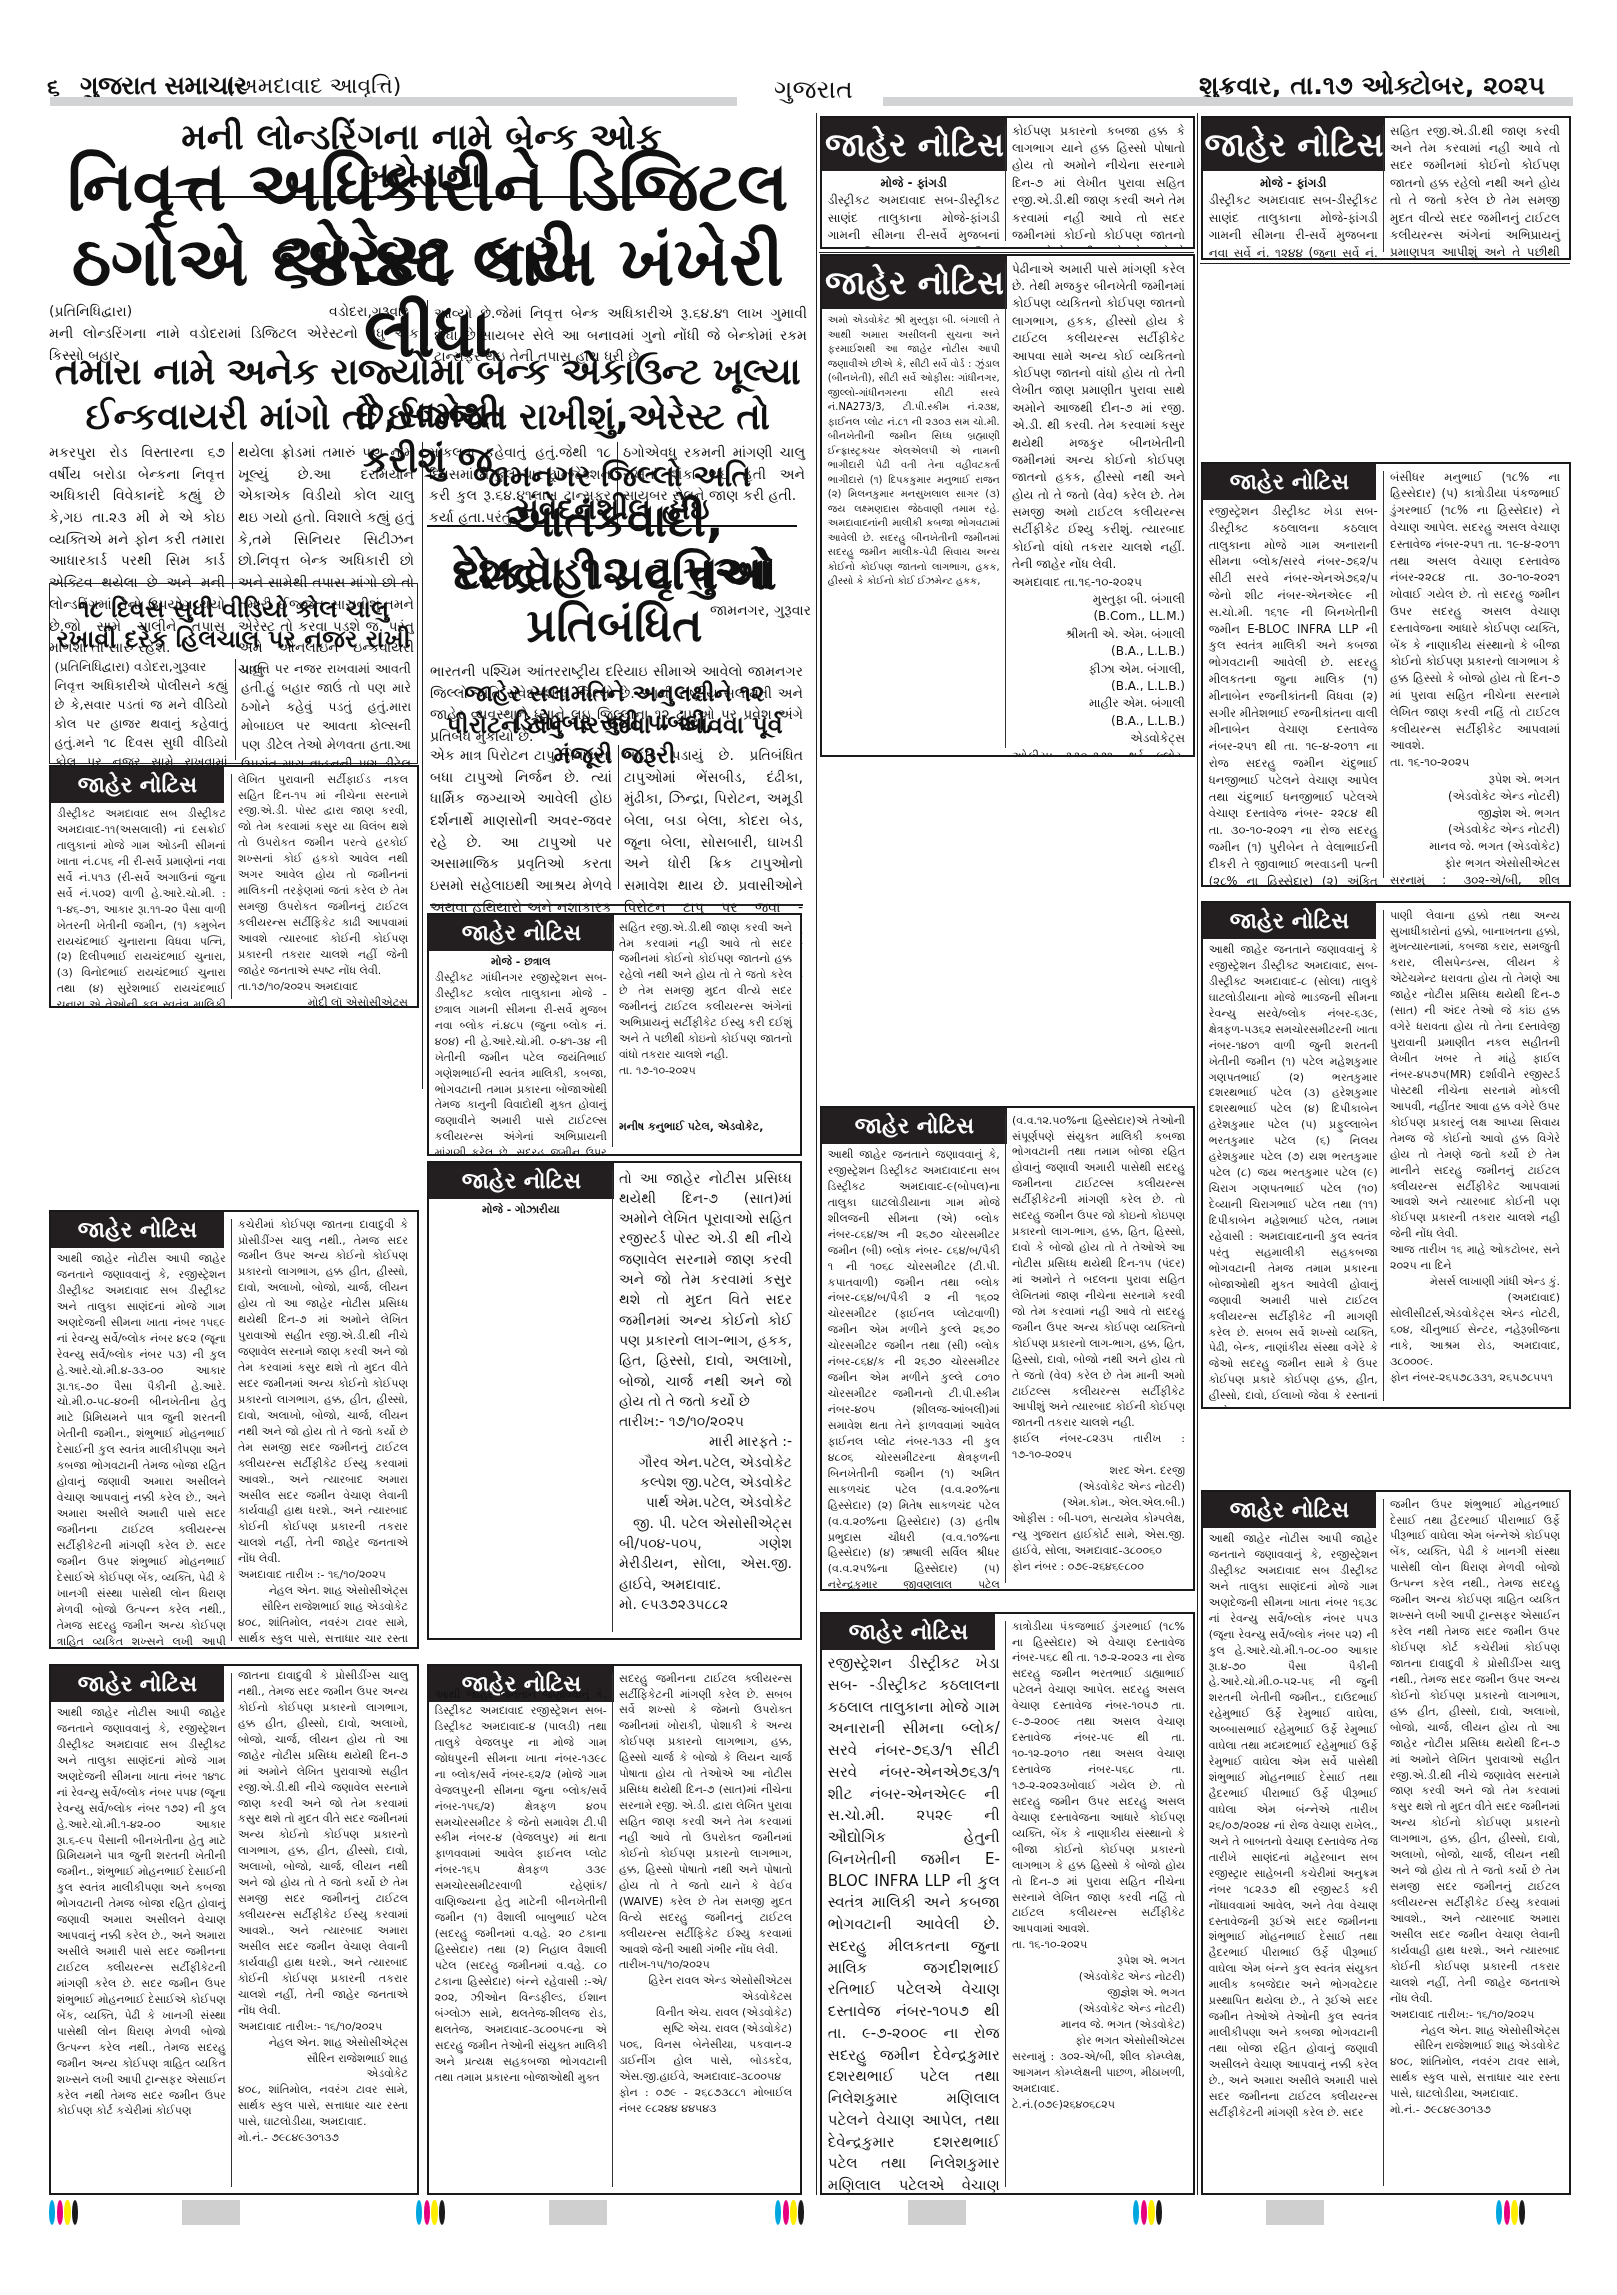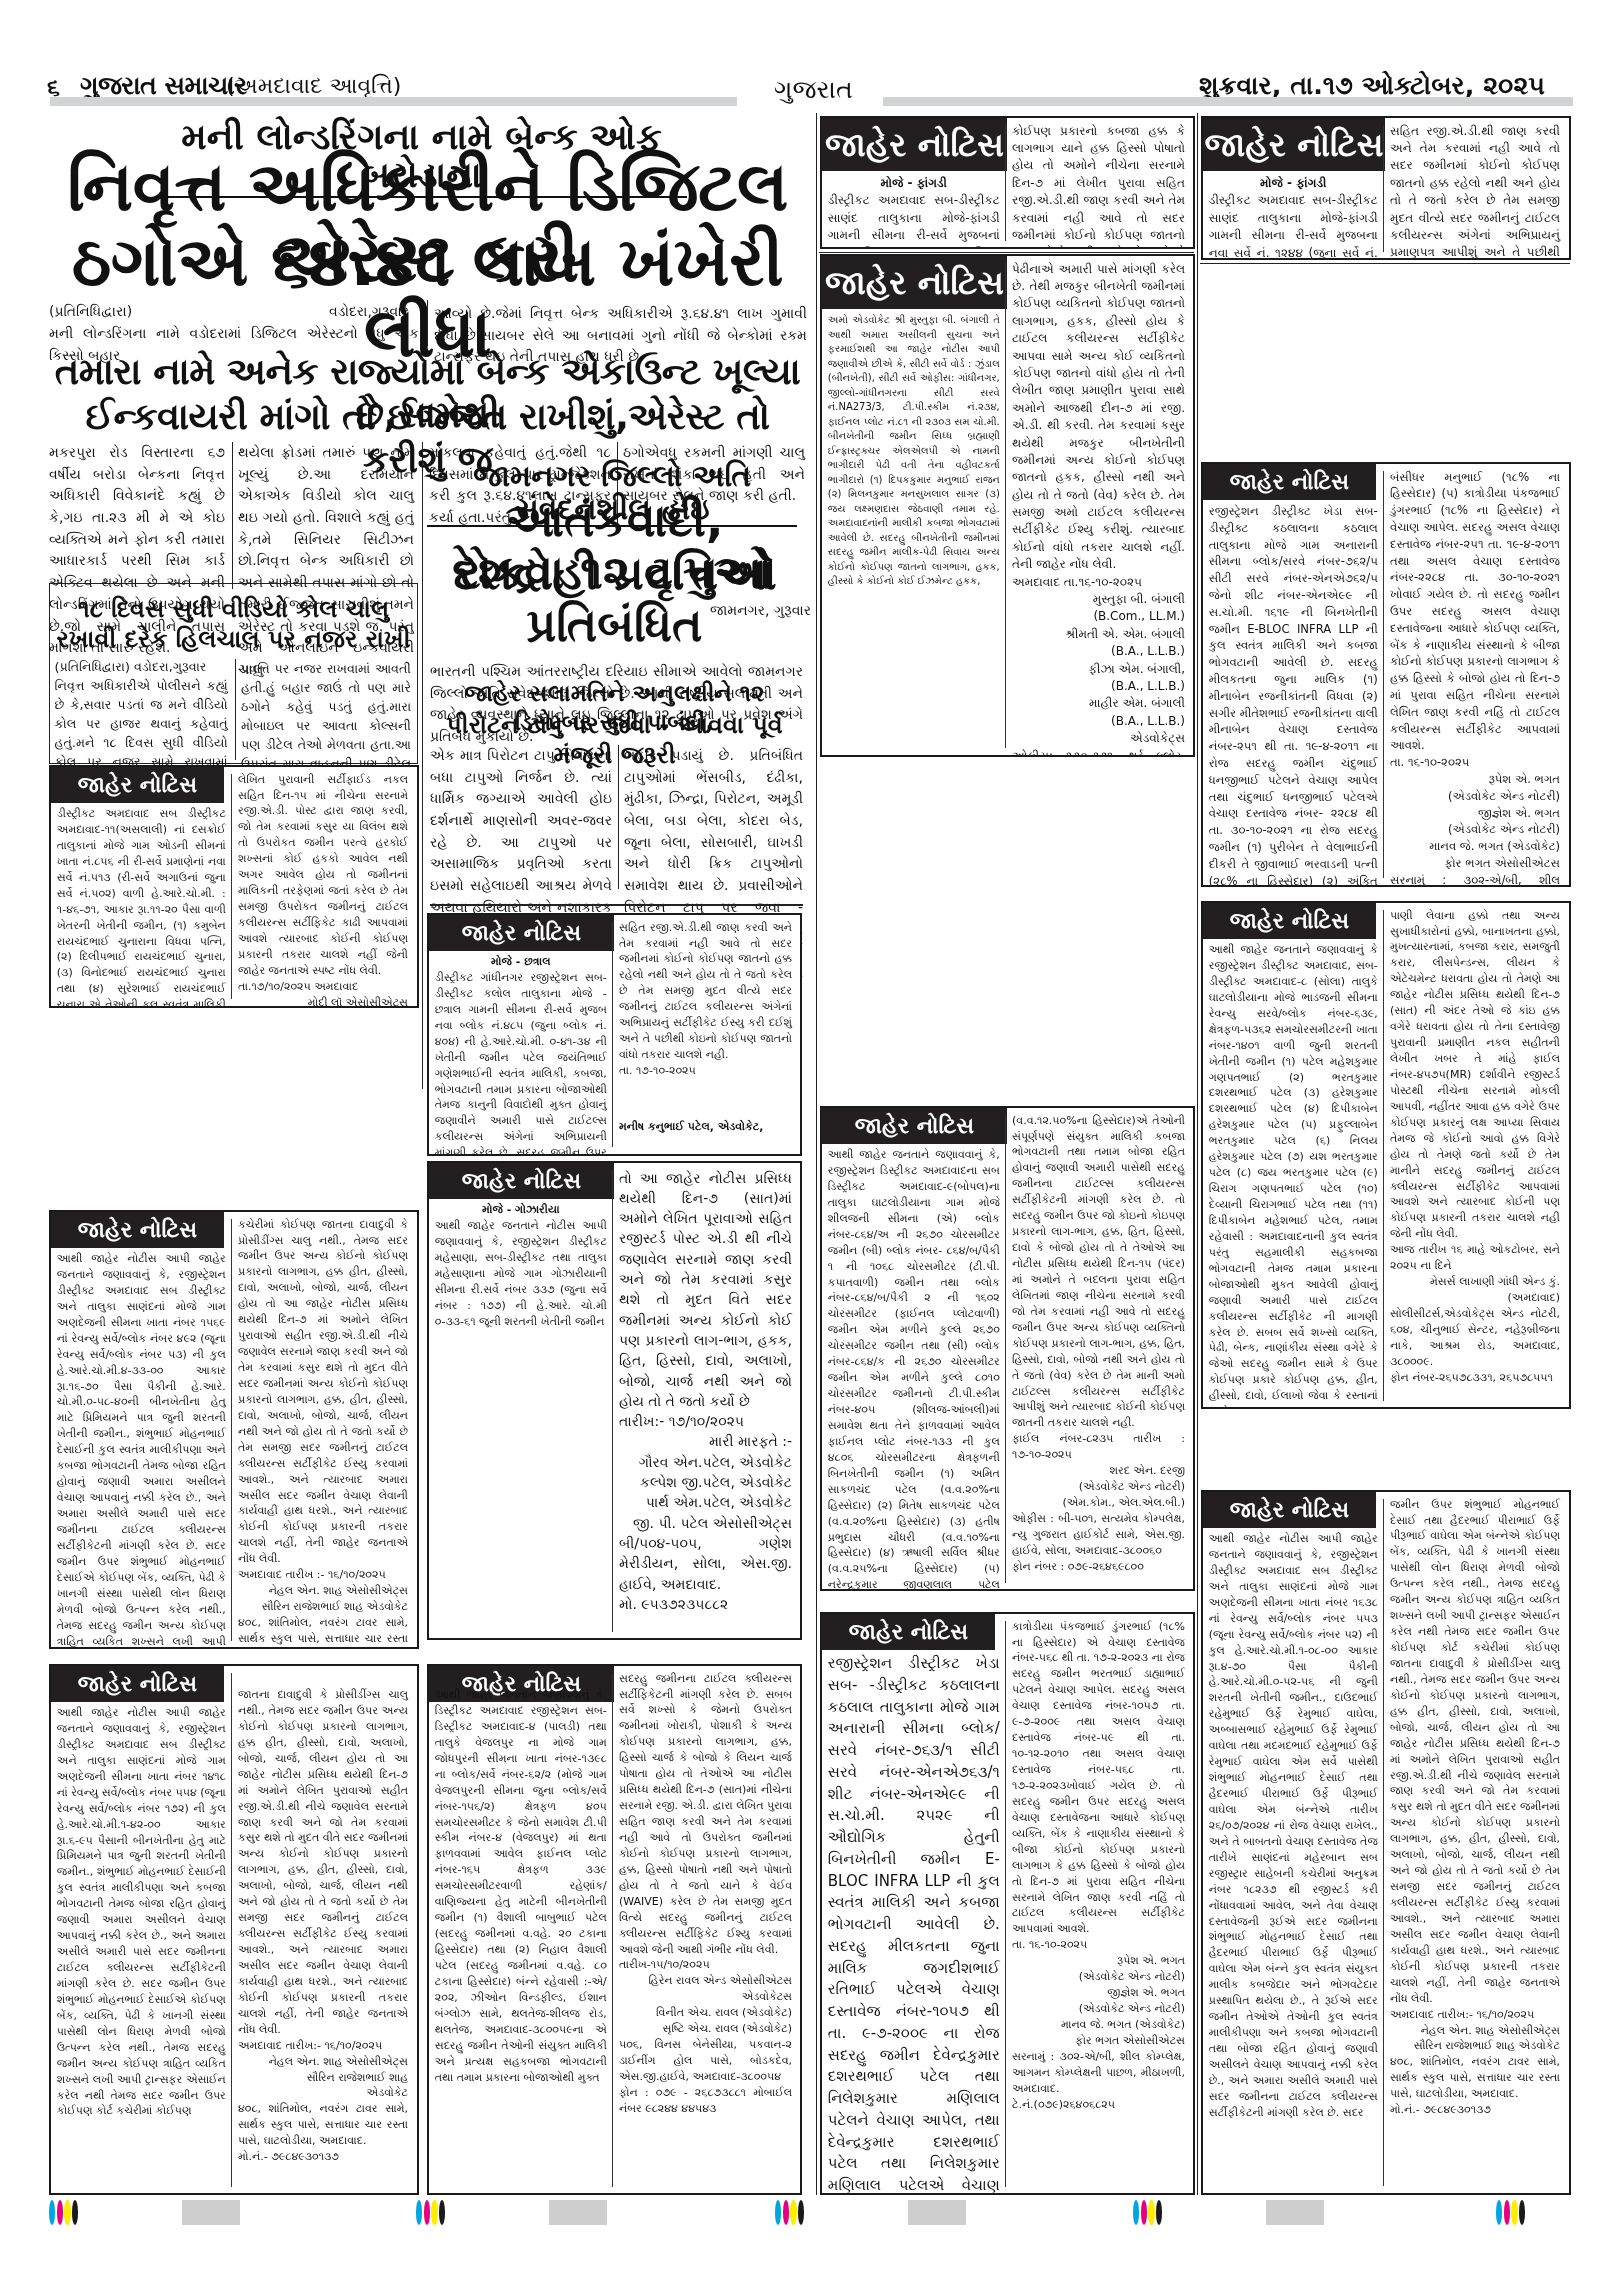--- a/index.html
+++ b/index.html
@@ -207,21 +207,20 @@
         <p>અમદાવાદ તારીખ :- ૧૬/૧૦/૨૦૨૫</p>
         <p class="r">નેહલ એન. શાહ એસોસીએટ્સ</p>
         <p class="r">સૌરિન રાજેશભાઈ શાહ એડવોકેટ</p>
         <p>૪૦૮, શાંતિમોલ, નવરંગ ટાવર સામે, સાર્થક સ્કુલ પાસે, સત્તાધાર ચાર રસ્તા પાસે, ઘાટલોડીયા, અમદાવાદ.</p>
       </div>
     </div>
     <div class="notice abs" style="left: 427px; top: 1161px; width: 375px; height: 479px; overflow: hidden;">
       <div class="tag" style="width: 185px; height: 36px; font-size: 22px; line-height: 36px;">જાહેર નોટિસ</div>
       <div class="col" style="left: 5.8px; top: 39px; width: 172px; font-size: 11px;">
         <p class="c">મોજે - ગોઝારીયા</p>
-        <p>આથી જાહેર જનતાને નોટીસ આપી જણાવવાનું કે, રજીસ્ટ્રેશન ડીસ્ટ્રીકટ મહેસાણા, સબ-ડીસ્ટ્રીકટ તથા તાલુકા મહેસાણાના મોજે ગામ ગોઝારીયાની સીમના રી.સર્વે નંબર ૩૩૭ (જુના સર્વે નંબર : ૧૭૭) ની હે.આરે. ચો.મી ૦-૩૩-૬૧ જૂની શરતની ખેતીની જમીન</p>
       </div>
       <div class="vsep" style="left: 183px; top: 7px; height: 462px;"></div>
       <div class="col" style="left: 190px; top: 4.6px; width: 173px; font-size: 14px;">
         <p>તો આ જાહેર નોટીસ પ્રસિધ્ધ થયેથી દિન-૭ (સાત)માં અમોને લેખિત પૂરાવાઓ સહિત રજીસ્ટર્ડ પોસ્ટ એ.ડી થી નીચે જણાવેલ સરનામે જાણ કરવી અને જો તેમ કરવામાં કસુર થશે તો મુદત વિતે સદર જમીનમાં અન્ય કોઈનો કોઈ પણ પ્રકારનો લાગ-ભાગ, હકક, હિત, હિસ્સો, દાવો, અલાખો, બોજો, ચાર્જ નથી અને જો હોય તો તે જતો કર્યો છે</p>
         <p>તારીખ:- ૧૭/૧૦/૨૦૨૫</p>
         <p class="r">મારી મારફતે :-</p>
         <p class="r">ગૌરવ એન.પટેલ, એડવોકેટ</p>
         <p class="r">કલ્પેશ જી.પટેલ, એડવોકેટ</p>
         <p class="r">પાર્થ એમ.પટેલ, એડવોકેટ</p>
         <p class="r">જી. પી. પટેલ એસોસીએટ્સ</p>
@@ -258,21 +257,21 @@
         <p>સોલીસીટર્સ,એડવોકેટ્સ એન્ડ નોટરી, ૬૦૪, ચીનુભાઈ સેન્ટર, નહેરૂબ્રીજના નાકે, આશ્રમ રોડ, અમદાવાદ, ૩૮૦૦૦૯.</p>
         <p>ફોન નંબર-૨૬૫૭૮૩૩૧, ૨૬૫૭૮૫૫૧</p>
       </div>
     </div>
     <div class="notice abs" style="left: 49px; top: 1664px; width: 370px; height: 531px; overflow: hidden;">
       <div class="tag" style="width: 173px; height: 36px; font-size: 22px; line-height: 36px;">જાહેર નોટિસ</div>
       <div class="col" style="left: 5.8px; top: 39px; width: 169px; font-size: 11px;">
         <p>આથી જાહેર નોટીસ આપી જાહેર જનતાને જણાવવાનું કે, રજીસ્ટ્રેશન ડીસ્ટ્રીક્ટ અમદાવાદ સબ ડીસ્ટ્રીક્ટ અને તાલુકા સાણંદનાં મોજે ગામ અણદેજની સીમના ખાતા નંબર ૧૪૧૮ નાં રેવન્યુ સર્વે/બ્લોક નંબર ૫૫૪ (જૂના રેવન્યુ સર્વે/બ્લોક નંબર ૧૭૨) ની કુલ હે.આરે.ચો.મી.૧-૪૨-૦૦ આકાર રૂા.૬-૯૫ પૈસાની બીનખેતીના હેતુ માટે પ્રિમિયમને પાત્ર જુની શરતની ખેતીની જમીન., શંભુભાઈ મોહનભાઈ દેસાઈની કુલ સ્વતંત્ર માલીકીપણા અને કબજા ભોગવટાની તેમજ બોજા રહિત હોવાનું જણાવી અમારા અસીલને વેચાણ આપવાનું નક્કી કરેલ છે., અને અમારા અસીલે અમારી પાસે સદર જમીનના ટાઈટલ ક્લીયરન્સ સર્ટીફીકેટની માંગણી કરેલ છે. સદર જમીન ઉપર શંભુભાઈ મોહનભાઈ દેસાઈએ કોઈપણ બેંક, વ્યક્તિ, પેઢી કે ખાનગી સંસ્થા પાસેથી લોન ધિરાણ મેળવી બોજો ઉત્પન્ન કરેલ નથી., તેમજ સદરહુ જમીન અન્ય કોઈપણ ત્રાહિત વ્યકિત શખ્સને લખી આપી ટ્રાન્સફર એસાઈન કરેલ નથી તેમજ સદર જમીન ઉપર કોઈપણ કોર્ટ કચેરીમાં કોઈપણ</p>
       </div>
       <div class="vsep" style="left: 180px; top: 7px; height: 514px;"></div>
-      <div class="col" style="left: 187px; top: 21px; width: 170px; font-size: 11px;">
+      <div class="col" style="left: 187px; top: 2px; width: 170px; font-size: 11px;">
         <p>જાતના દાવાદુવી કે પ્રોસીડીંગ્સ ચાલુ નથી., તેમજ સદર જમીન ઉપર અન્ય કોઈનો કોઈપણ પ્રકારનો લાગભાગ, હક્ક હીત, હીસ્સો, દાવો, અલાખો, બોજો, ચાર્જ, લીયન હોય તો આ જાહેર નોટીસ પ્રસિધ્ધ થયેથી દિન-૭ માં અમોને લેખિત પુરાવાઓ સહીત રજી.એ.ડી.થી નીચે જણાવેલ સરનામે જાણ કરવી અને જો તેમ કરવામાં કસુર થશે તો મુદત વીતે સદર જમીનમાં અન્ય કોઈનો કોઈપણ પ્રકારનો લાગભાગ, હક્ક, હીત, હીસ્સો, દાવો, અલાખો, બોજો, ચાર્જ, લીયન નથી અને જો હોય તો તે જતો કર્યો છે તેમ સમજી સદર જમીનનું ટાઈટલ ક્લીયરન્સ સર્ટીફીકેટ ઈસ્યુ કરવામાં આવશે., અને ત્યારબાદ અમારા અસીલ સદર જમીન વેચાણ લેવાની કાર્યવાહી હાથ ધરશે., અને ત્યારબાદ કોઈની કોઈપણ પ્રકારની તકરાર ચાલશે નહીં, તેની જાહેર જનતાએ નોંધ લેવી.</p>
         <p>અમદાવાદ  તારીખ:- ૧૬/૧૦/૨૦૨૫</p>
         <p class="r">નેહલ એન. શાહ એસોસીએટ્સ</p>
         <p class="r">સૌરિન રાજેશભાઈ શાહ</p>
         <p class="r">એડવોકેટ</p>
         <p>૪૦૮, શાંતિમોલ, નવરંગ ટાવર સામે, સાર્થક સ્કુલ પાસે, સત્તાધાર ચાર રસ્તા પાસે, ઘાટલોડીયા, અમદાવાદ.</p>
         <p>મો.નં.- ૭૯૮૪૯૩૦૧૩૭</p>
       </div>
     </div>
     <div class="notice abs" style="left: 427px; top: 1664px; width: 375px; height: 531px; overflow: hidden;">

